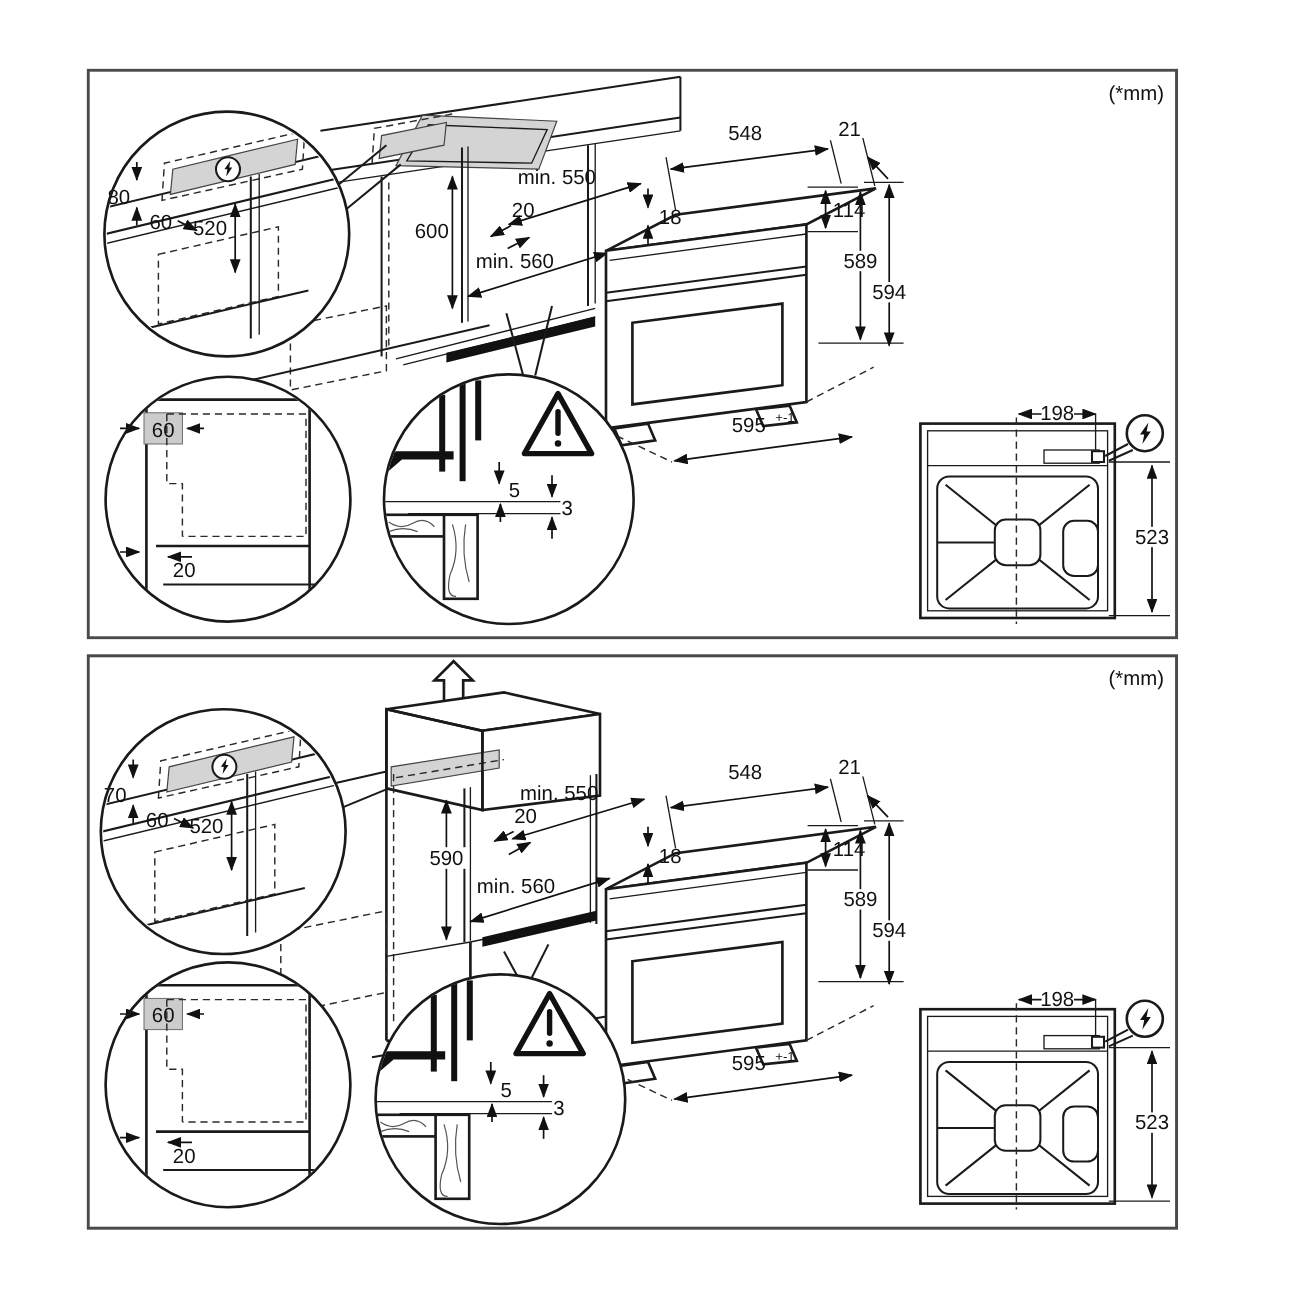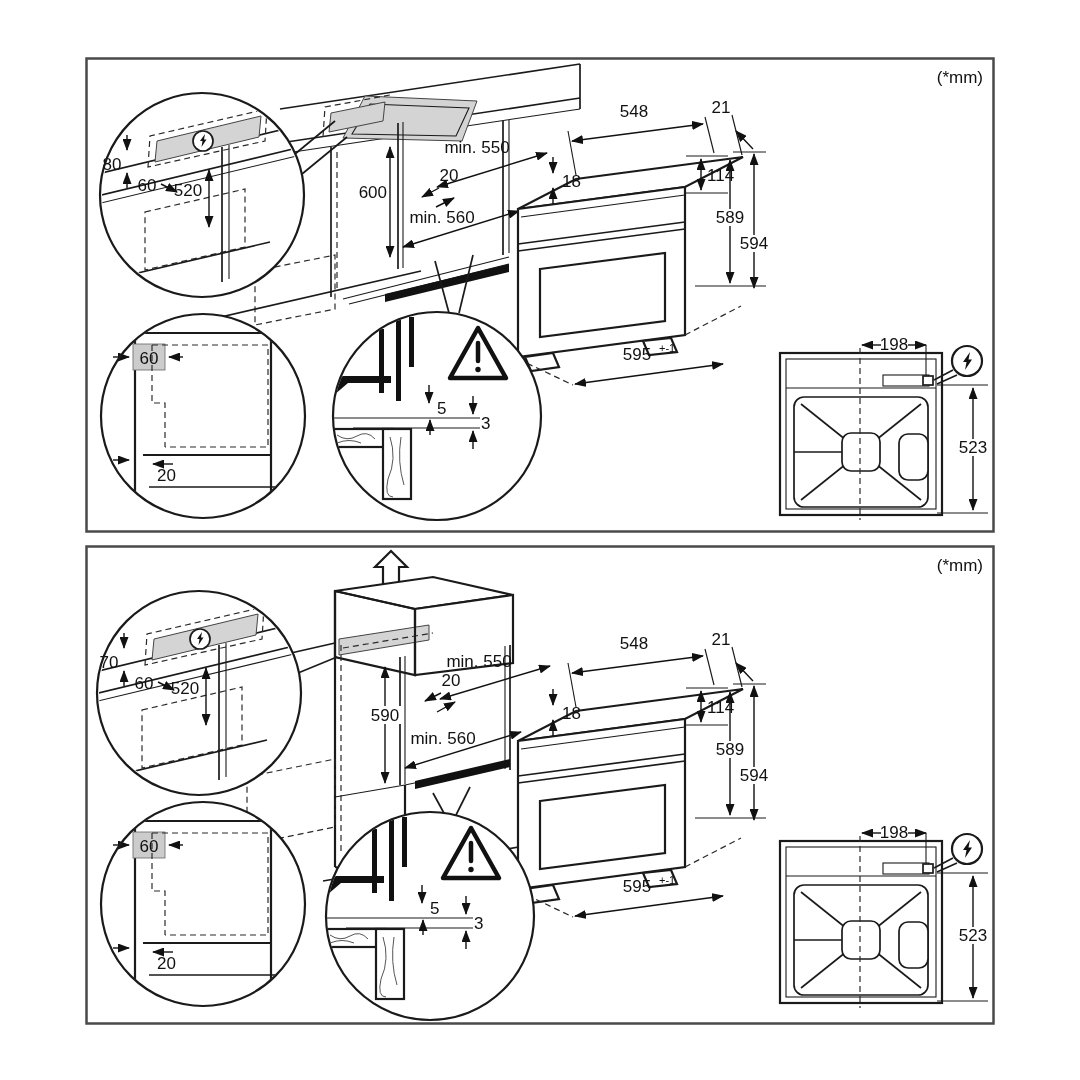--- a/index.html
+++ b/index.html
@@ -1,18 +1,18 @@
 <!DOCTYPE html>
 <html><head>
 <meta charset="utf-8">
 <style>
   *{margin:0;padding:0;box-sizing:border-box}
   html,body{width:1080px;height:1080px;background:#fff;overflow:hidden}
   body{position:relative;font-family:"Liberation Sans",sans-serif}
-  .panel{position:absolute;left:85px}
+  .panel{position:absolute;left:72px}
   #panel-top{top:57px}
   #panel-bottom{top:545px}
   svg{display:block}
   .border{fill:none;stroke:#4a4a4a;stroke-width:2.5}
   .s1{stroke:#1a1a1a;stroke-width:1.1;fill:none}
   .s15{stroke:#1a1a1a;stroke-width:1.7;fill:none}
   .s2{stroke:#1a1a1a;stroke-width:2.2;fill:none}
   .wbg{fill:#fff}
   .blk{fill:#111;stroke:none}
   .gray{fill:#d4d4d4;stroke:#444;stroke-width:1}

